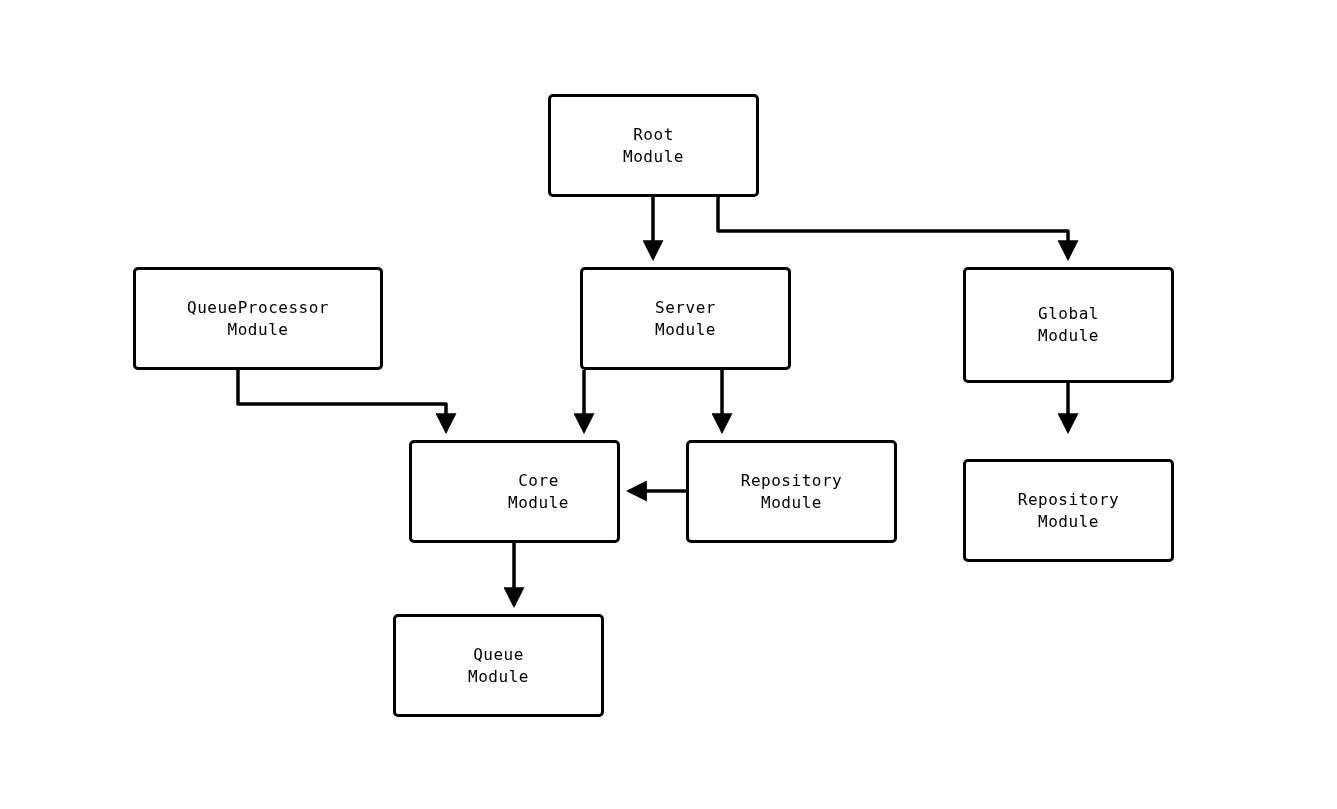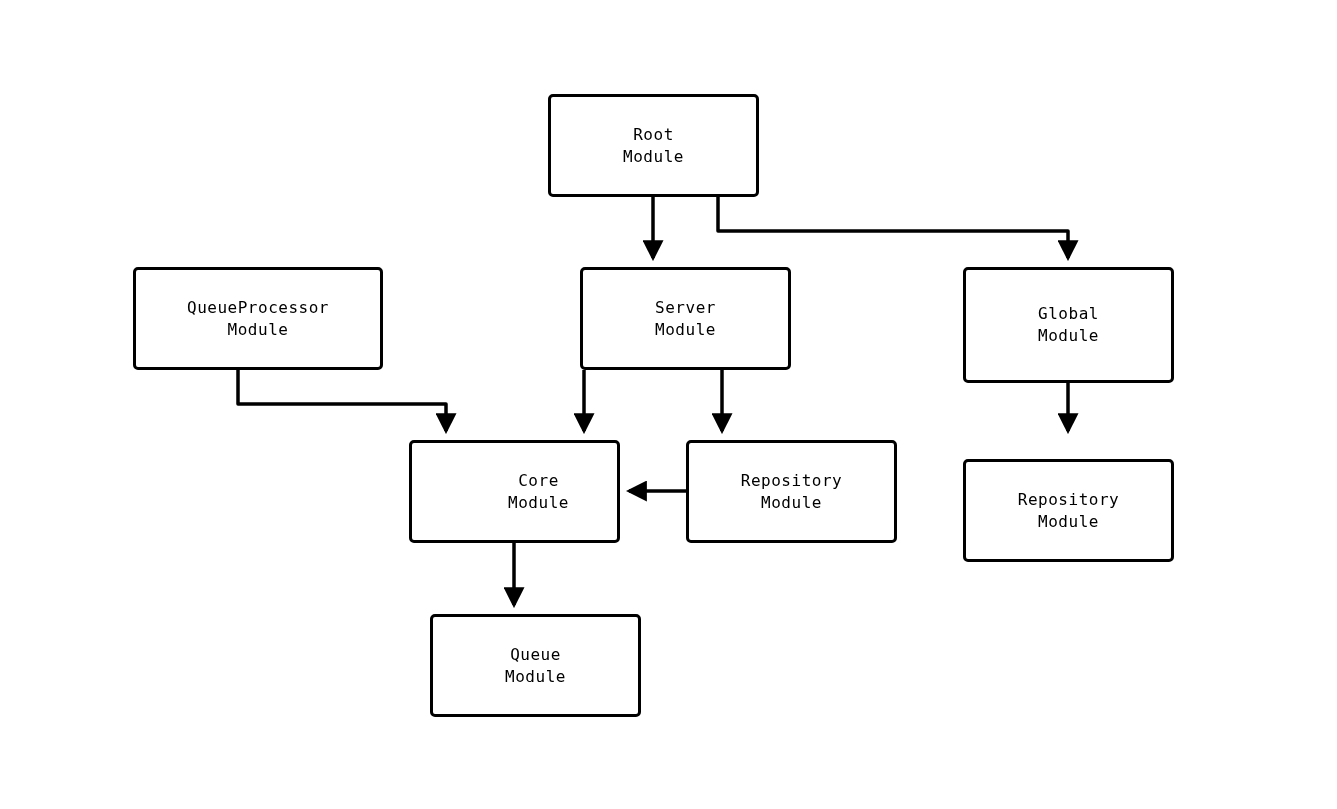--- a/index.html
+++ b/index.html
@@ -101,18 +101,18 @@
   <div class="node" style="left:686px; top:440px; width:211px; height:103px;">
     <span class="line1">Repository</span>
     <span class="line2">Module</span>
   </div>
 
   <div class="node" style="left:963px; top:459px; width:211px; height:103px;">
     <span class="line1">Repository</span>
     <span class="line2">Module</span>
   </div>
 
-  <div class="node" style="left:430px; top:614px; width:211px; height:103px;">
+  <div class="node" style="left:393px; top:614px; width:211px; height:103px;">
     <span class="line1">Queue</span>
     <span class="line2">Module</span>
   </div>
 
 </div>
 
 </body></html>

